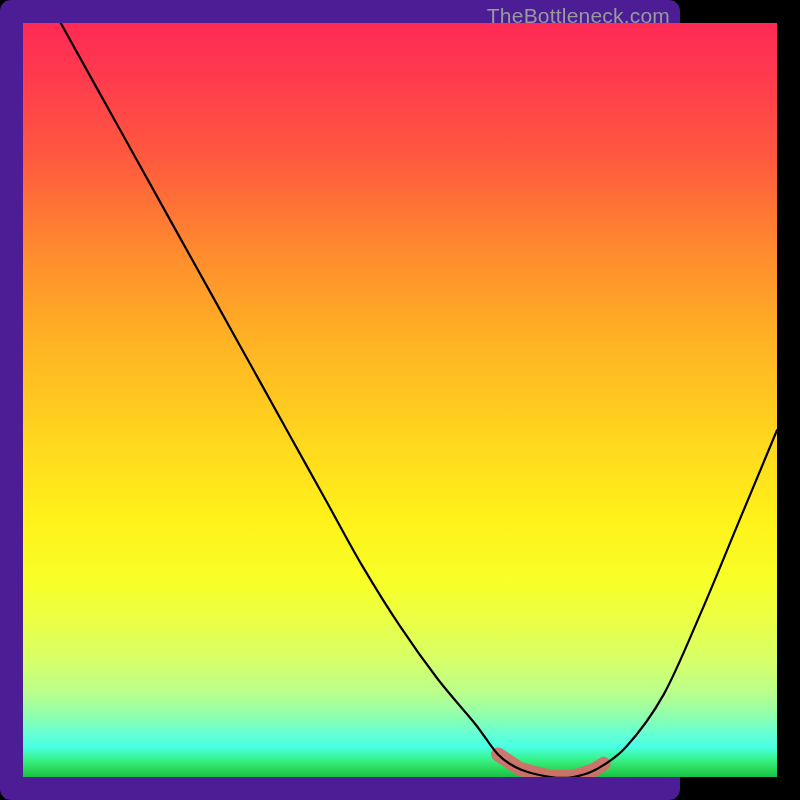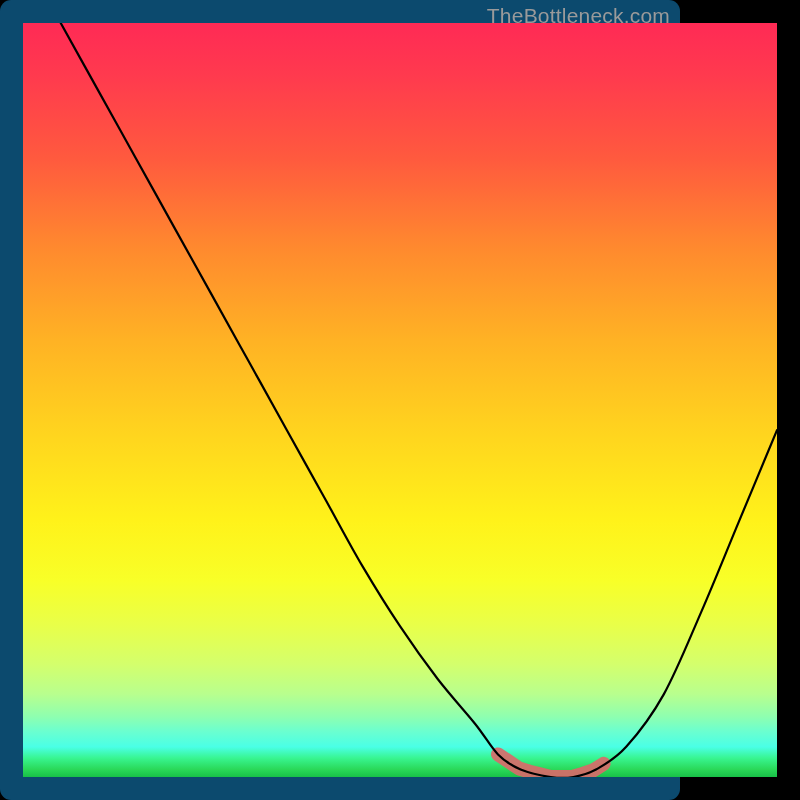--- a/index.html
+++ b/index.html
@@ -8,21 +8,21 @@
     width: 800px;
     height: 800px;
     background: #000;
     overflow: hidden;
     font-family: Arial, Helvetica, sans-serif;
   }
   .chart-container {
     position: relative;
     width: 680px;
     height: 800px;
-    background: #0c4a6e;
+    background: #4c1d95;
     border-radius: 11px;
   }
   .plot-area {
     position: absolute;
     left: 23px;
     top: 23px;
     width: 754px;
     height: 754px;
     
     background: linear-gradient(to bottom,

